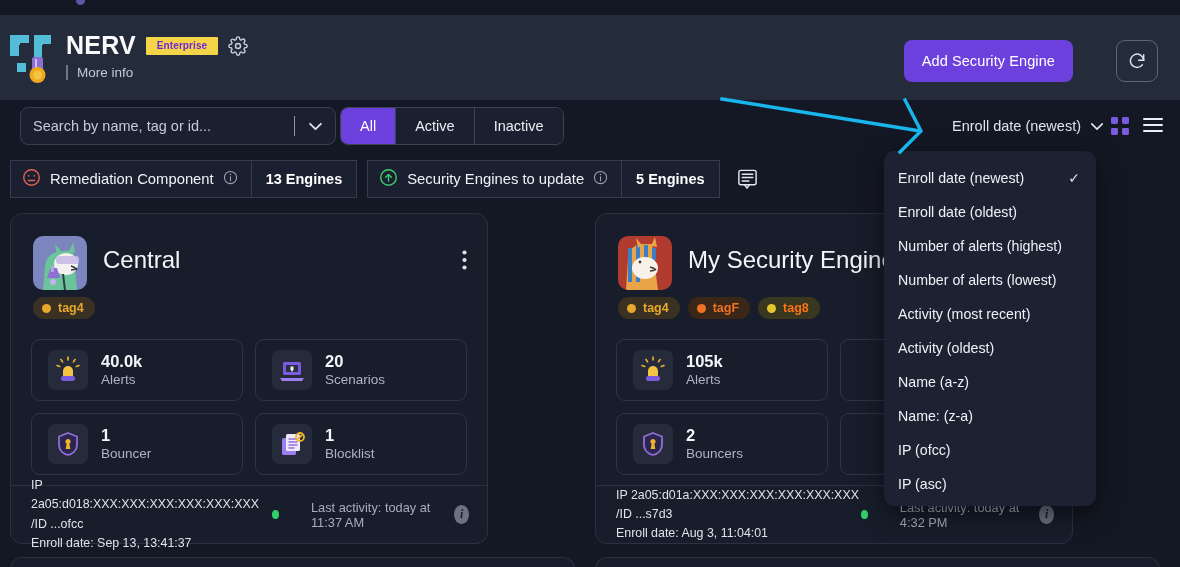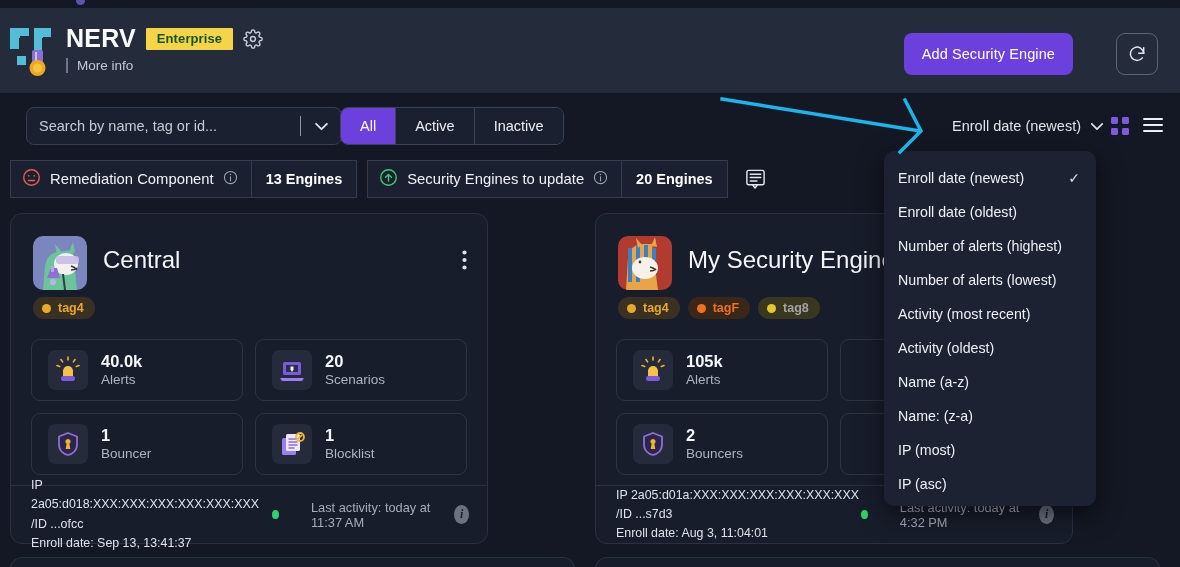--- a/index.html
+++ b/index.html
@@ -7,33 +7,33 @@
     width: 1180px; height: 567px;
     background: #141824;
     font-family: "Liberation Sans", sans-serif;
     overflow: hidden;
     -webkit-font-smoothing: antialiased;
   }
   #root { position: relative; width: 1180px; height: 567px; }
 
   
   .header {
-    position: absolute; left: 0; top: 8px; width: 1180px; height: 85px;
+    position: absolute; left: 0; top: 15px; width: 1180px; height: 85px;
     background: #242b3b;
   }
   .header-left { position: absolute; left: 8px; top: 14px; display: flex; }
   .logo-wrap { position: relative; width: 46px; height: 56px; flex: 0 0 46px; }
   .logo-svg { position: absolute; left: 0; top: 0; }
   .brand-block { margin-left: 12px; padding-top: 2px; }
   .brand-row1 { display: flex; align-items: center; gap: 10px; }
   .brand-name {
     font-size: 25px; font-weight: bold; color: #fafafa; letter-spacing: .2px;
   }
   .badge-enterprise {
-    background: #f5d547; color: #14532d; font-size: 13px; font-weight: bold;
+    background: #f5d547; color: #6d28d9; font-size: 10px; font-weight: bold;
     border-radius: 1px; padding: 3px 11px 4px; letter-spacing: .1px;
   }
   .gear-btn { width: 20px; height: 20px; cursor: pointer; display: block; }
   .brand-row2 { display: flex; align-items: center; margin-top: 5px; }
   .vbar { width: 2px; height: 15px; background: #6e7689; margin-right: 9px; }
   .more-info { font-size: 13.5px; color: #c3c8d4; cursor: pointer; }
 
   .btn-primary {
     position: absolute; right: 107px; top: 25px;
     background: #6b40dd; color: #fff; border: none; border-radius: 8px;
@@ -43,21 +43,21 @@
   .btn-refresh {
     position: absolute; right: 22px; top: 25px;
     width: 42px; height: 42px; border: 1px solid #5d6577; border-radius: 9px;
     background: transparent; cursor: pointer; display: flex;
     align-items: center; justify-content: center;
   }
 
   
   .toolbar { position: absolute; left: 0; top: 85px; width: 1180px; height: 78px; }
   .search-box {
-    position: absolute; left: 26px; top: 22px; width: 316px; height: 38px;
+    position: absolute; left: 20px; top: 22px; width: 316px; height: 38px;
     background: #1b2030; border: 1px solid #373e51; border-radius: 8px;
     display: flex; align-items: center;
   }
   .search-input {
     flex: 1; background: transparent; border: none; outline: none;
     color: #e3e6ee; font-size: 14.5px; font-family: inherit; padding: 0 12px;
   }
   .search-input::placeholder { color: #c6cad6; }
   .search-sep { width: 1px; height: 20px; background: #8d94a5; }
   .search-caret {
@@ -301,21 +301,21 @@
         <span class="chip-text">Security Engines to update</span>
         <span>
           <svg width="15" height="15" viewBox="0 0 18 18" fill="none" stroke="#9aa1b2" stroke-width="1.3">
             <circle cx="9" cy="9" r="7.3"></circle>
             <path d="M9 8v5" stroke-linecap="round"></path>
             <circle cx="9" cy="5.4" r=".9" fill="#9aa1b2" stroke="none"></circle>
           </svg>
         </span>
       </div>
       <div class="chip-divider"></div>
-      <div class="chip-count">20 Engines</div>
+      <div class="chip-count">5 Engines</div>
     </div>
 
     <span class="chip-icon-btn">
       <svg width="23" height="22" viewBox="0 0 24 23" fill="none" stroke="#e3e7ef" stroke-width="1.5" stroke-linecap="round">
         <rect x="3" y="2.5" width="18" height="15" rx="2"></rect>
         <path d="M6.5 6.5h11M6.5 10h11M6.5 13.5h7"></path>
         <path d="M9 17.5l2.5 3.5 2.5-3.5" stroke-linejoin="round"></path>
       </svg>
     </span>
   </div>
@@ -465,21 +465,21 @@
         </div>
         <div class="tags">
           <span class="tag" style="background:#3a3122;color:#e8a82b;">
             <span class="tag-dot" style="background:#e8a82b;"></span>
             <span>tag4</span>
           </span>
           <span class="tag" style="background:#3b2718;color:#ef7222;">
             <span class="tag-dot" style="background:#ef7222;"></span>
             <span>tagF</span>
           </span>
-          <span class="tag" style="background:#3a3720;color:#a3a3a3;">
+          <span class="tag" style="background:#3a3720;color:#f97316;">
             <span class="tag-dot" style="background:#e5c62c;"></span>
             <span>tag8</span>
           </span>
         </div>
         <span class="kebab">
           <svg width="5" height="20" viewBox="0 0 5 20" fill="#dfe3ec">
             <circle cx="2.5" cy="2.5" r="2.1"></circle>
               <circle cx="2.5" cy="10" r="2.1"></circle>
               <circle cx="2.5" cy="17.5" r="2.1"></circle>
           </svg>
@@ -557,21 +557,21 @@
     <div class="menu-item">
       <span>Activity (oldest)</span>
     </div>
     <div class="menu-item">
       <span>Name (a-z)</span>
     </div>
     <div class="menu-item">
       <span>Name: (z-a)</span>
     </div>
     <div class="menu-item">
-      <span>IP (most)</span>
+      <span>IP (ofcc)</span>
     </div>
     <div class="menu-item">
       <span>IP (asc)</span>
     </div>
   </div>
 
   <svg class="arrow-layer">
     <g stroke="#18b6ec" stroke-width="3.4" fill="none" stroke-linecap="square">
       <path d="M722 99 L920 131"></path>
       <path d="M905 100 L921 131 L900 152"></path>

